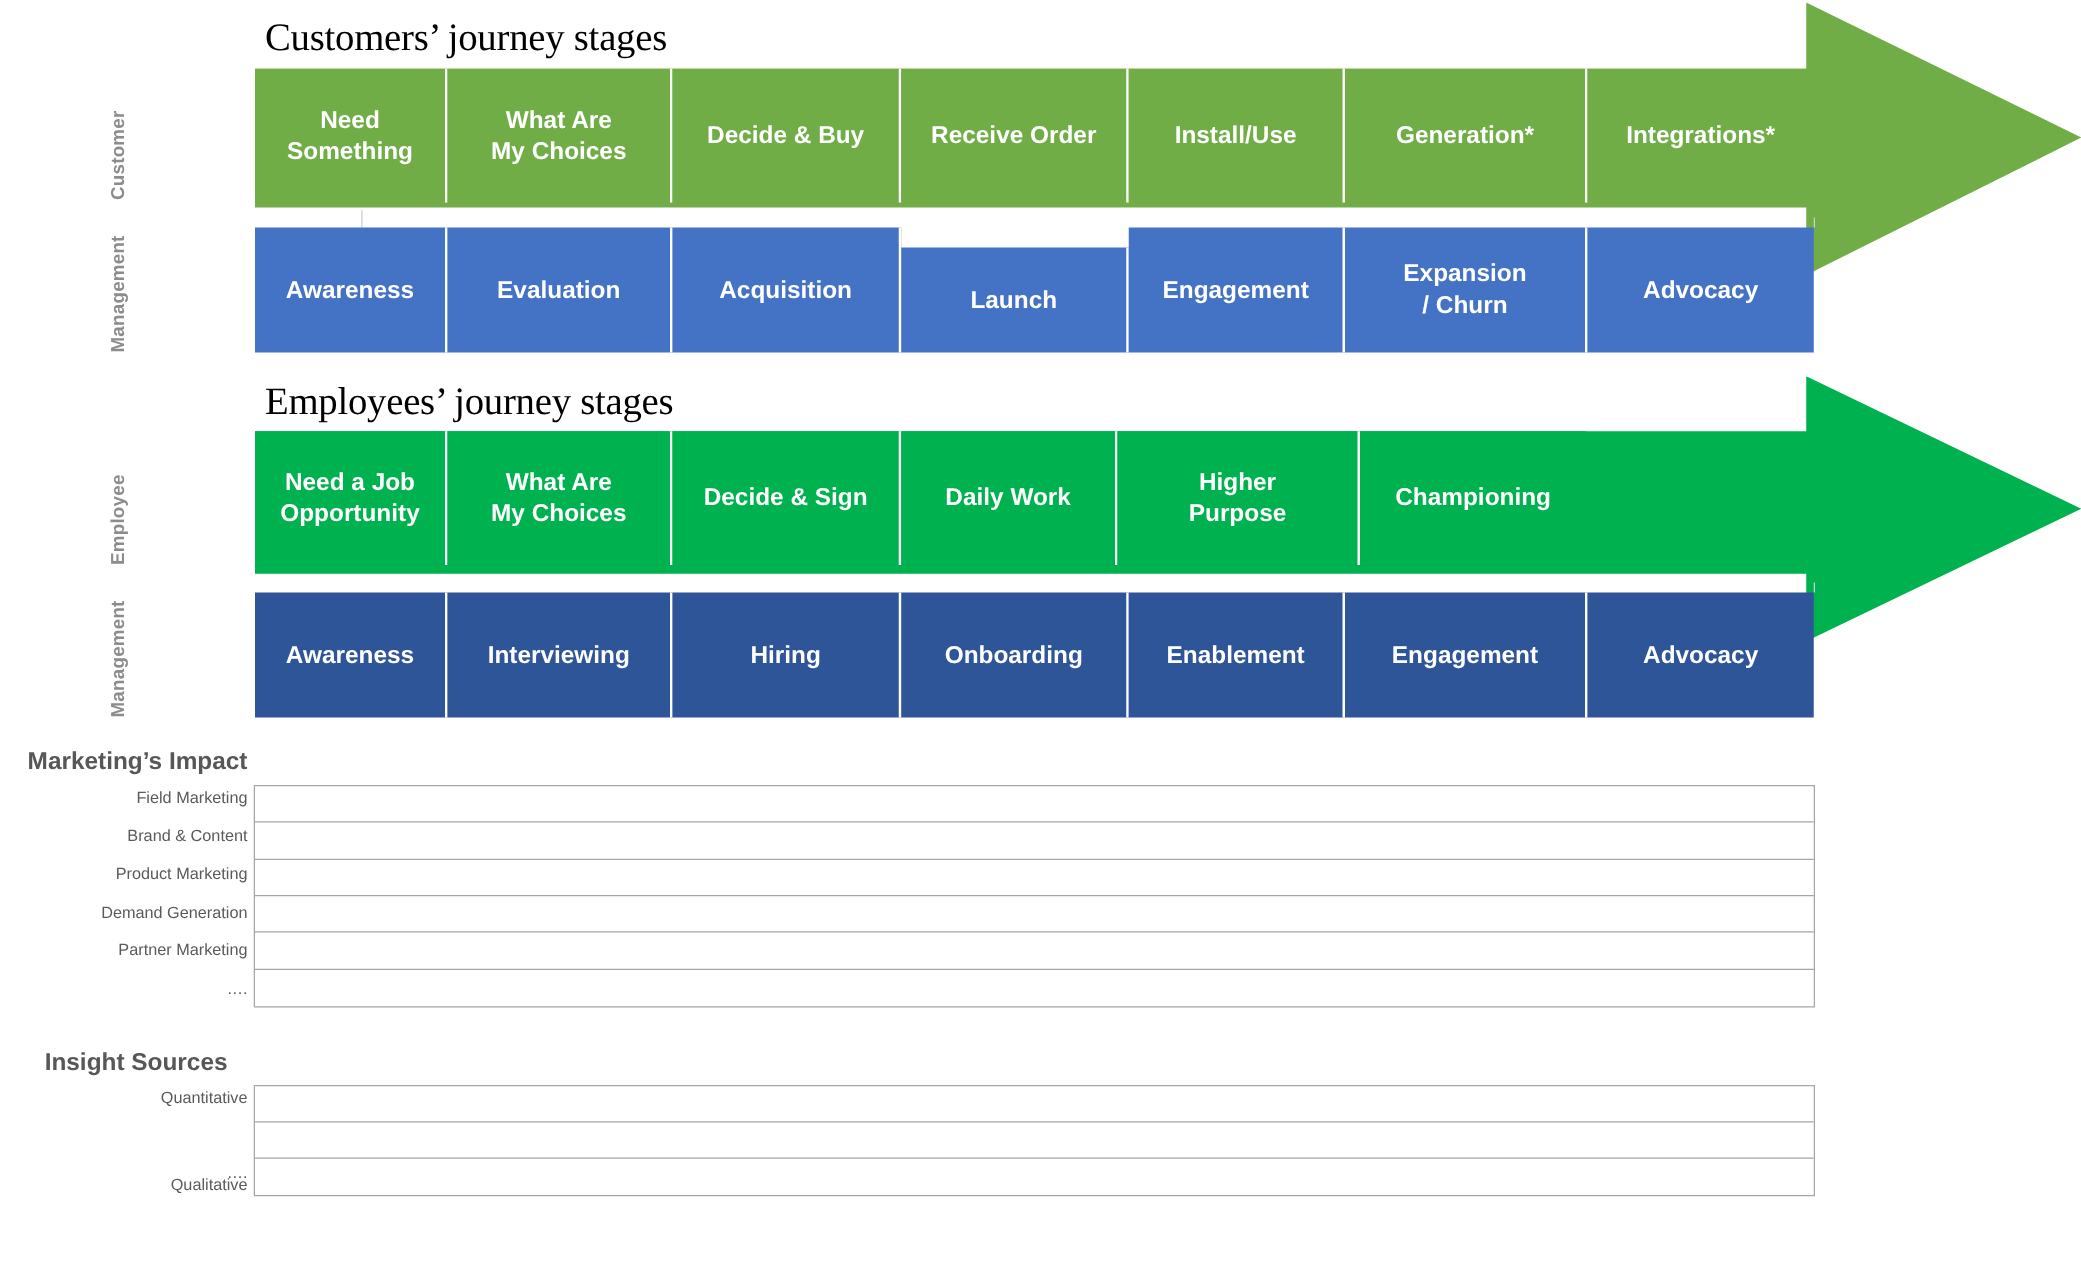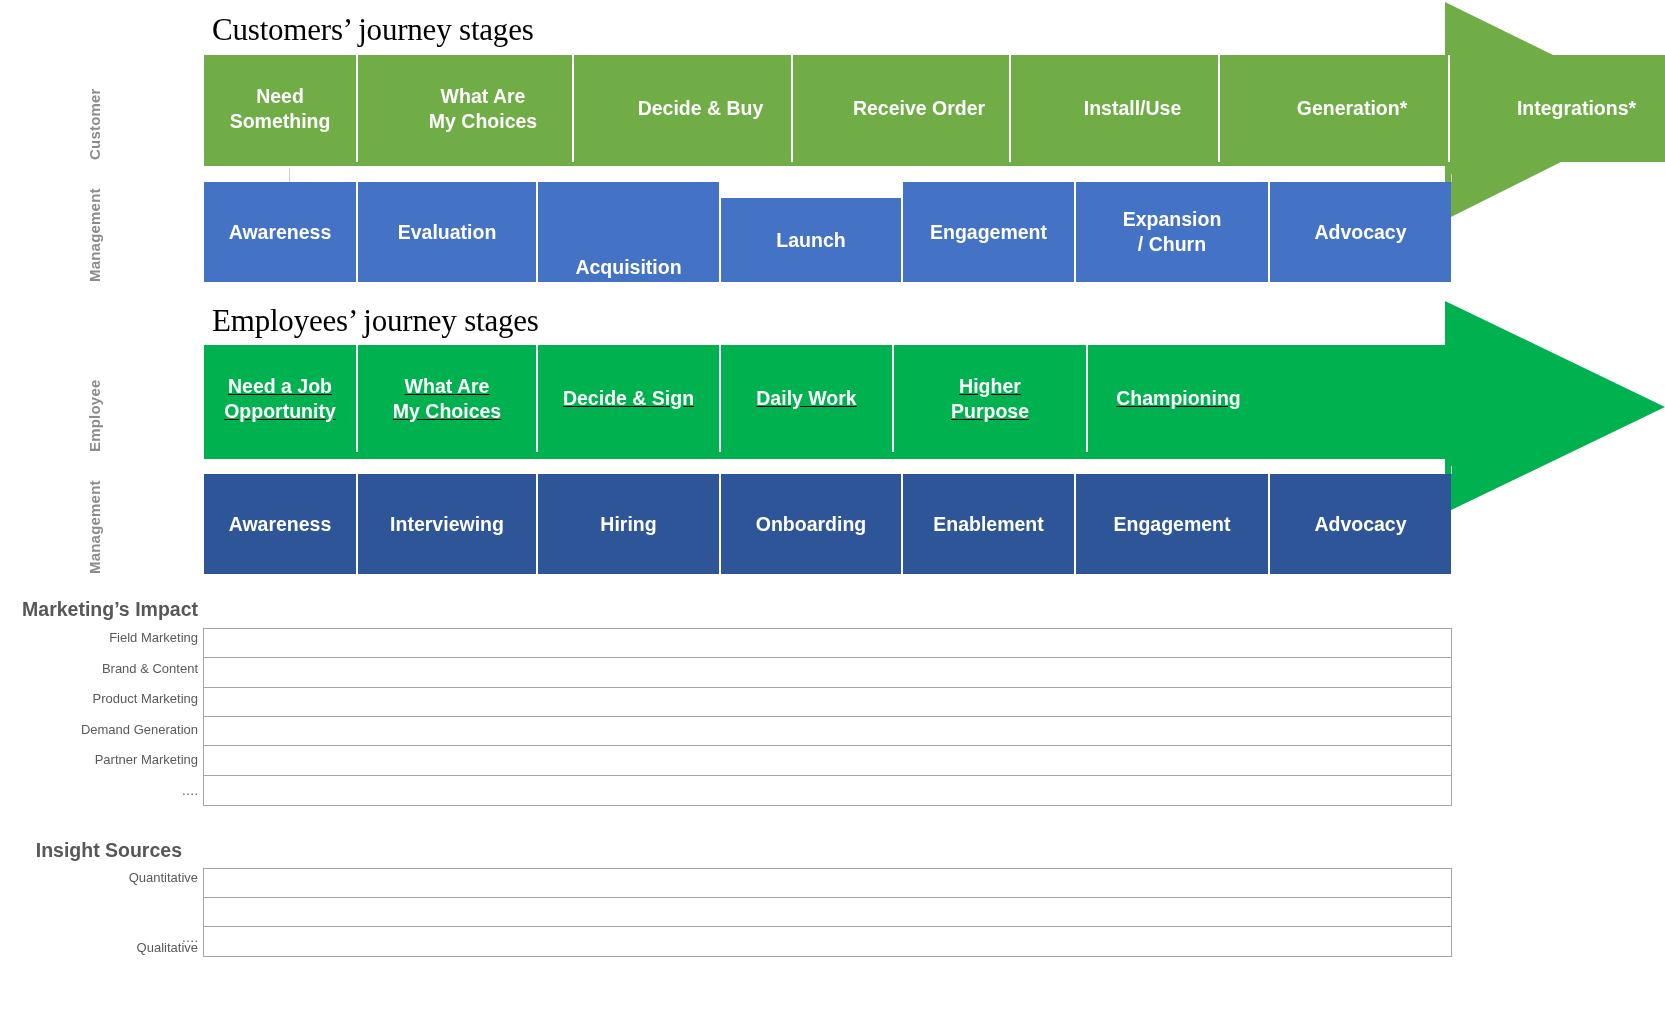--- a/index.html
+++ b/index.html
@@ -141,21 +141,21 @@
 
   <div class="journey-title" style="left:212px; top:12px;">Customers’ journey stages</div>
 
   <div class="side-label" style="left:190px; top:56px; height:104px; line-height:18px;">Customer</div>
 
   <div class="side-label" style="left:190px; top:178px; height:104px; line-height:18px;">Management</div>
 
   <div class="tick" style="left:289px; top:168px; height:14px;"></div>
   <div class="tick" style="left:1451px; top:174px; height:8px;"></div>
 
-  <div class="band band-cust-top" style="left:204px; top:55px; width:1247px; height:107px;gap:36px;">
+  <div class="band band-cust-top" style="left:204px; top:55px; width:1247px; height:107px;">
       <div class="cell" style="width: 154px; flex: 0 0 154px;">
         <span>Need<br>Something</span>
       </div>
       <div class="cell" style="width: 180px; flex: 0 0 180px;">
         <span>What Are<br>My Choices</span>
       </div>
       <div class="cell" style="width: 183px; flex: 0 0 183px;">
         <span>Decide &amp; Buy</span>
       </div>
       <div class="cell" style="width: 182px; flex: 0 0 182px;">
@@ -172,21 +172,21 @@
       </div>
     </div>
 
   <div class="band band-cust-bot" style="left:204px; top:182px; width:1247px; height:100px;">
       <div class="cell" style="width: 154px; flex: 0 0 154px;">
         <span>Awareness</span>
       </div>
       <div class="cell" style="width: 180px; flex: 0 0 180px;">
         <span>Evaluation</span>
       </div>
-      <div class="cell" style="width: 183px; flex: 0 0 183px; align-items: flex-end;">
+      <div class="cell" style="width: 183px; flex: 0 0 183px;">
         <span>Acquisition</span>
       </div>
       <div class="cell" style="width: 182px; flex: 0 0 182px; margin-top: 16px;">
         <span>Launch</span>
       </div>
       <div class="cell" style="width: 173px; flex: 0 0 173px;">
         <span>Engagement</span>
       </div>
       <div class="cell" style="width: 194px; flex: 0 0 194px;">
         <span>Expansion<br>/ Churn</span>
@@ -203,21 +203,21 @@
   </div>
 
   <div class="journey-title" style="left:212px; top:303px;">Employees’ journey stages</div>
 
   <div class="side-label" style="left:190px; top:348px; height:104px; line-height:18px;">Employee</div>
 
   <div class="side-label" style="left:190px; top:470px; height:104px; line-height:18px;">Management</div>
 
   <div class="tick" style="left:1451px; top:466px; height:8px;"></div>
 
-  <div class="band band-emp-top" style="left:204px; top:345px; width:1247px; height:107px;text-decoration:underline;">
+  <div class="band band-emp-top" style="left:204px; top:345px; width:1247px; height:107px;">
       <div class="cell" style="width: 154px; flex: 0 0 154px;">
         <span>Need a Job<br>Opportunity</span>
       </div>
       <div class="cell" style="width: 180px; flex: 0 0 180px;">
         <span>What Are<br>My Choices</span>
       </div>
       <div class="cell" style="width: 183px; flex: 0 0 183px;">
         <span>Decide &amp; Sign</span>
       </div>
       <div class="cell" style="width: 173px; flex: 0 0 173px;">

